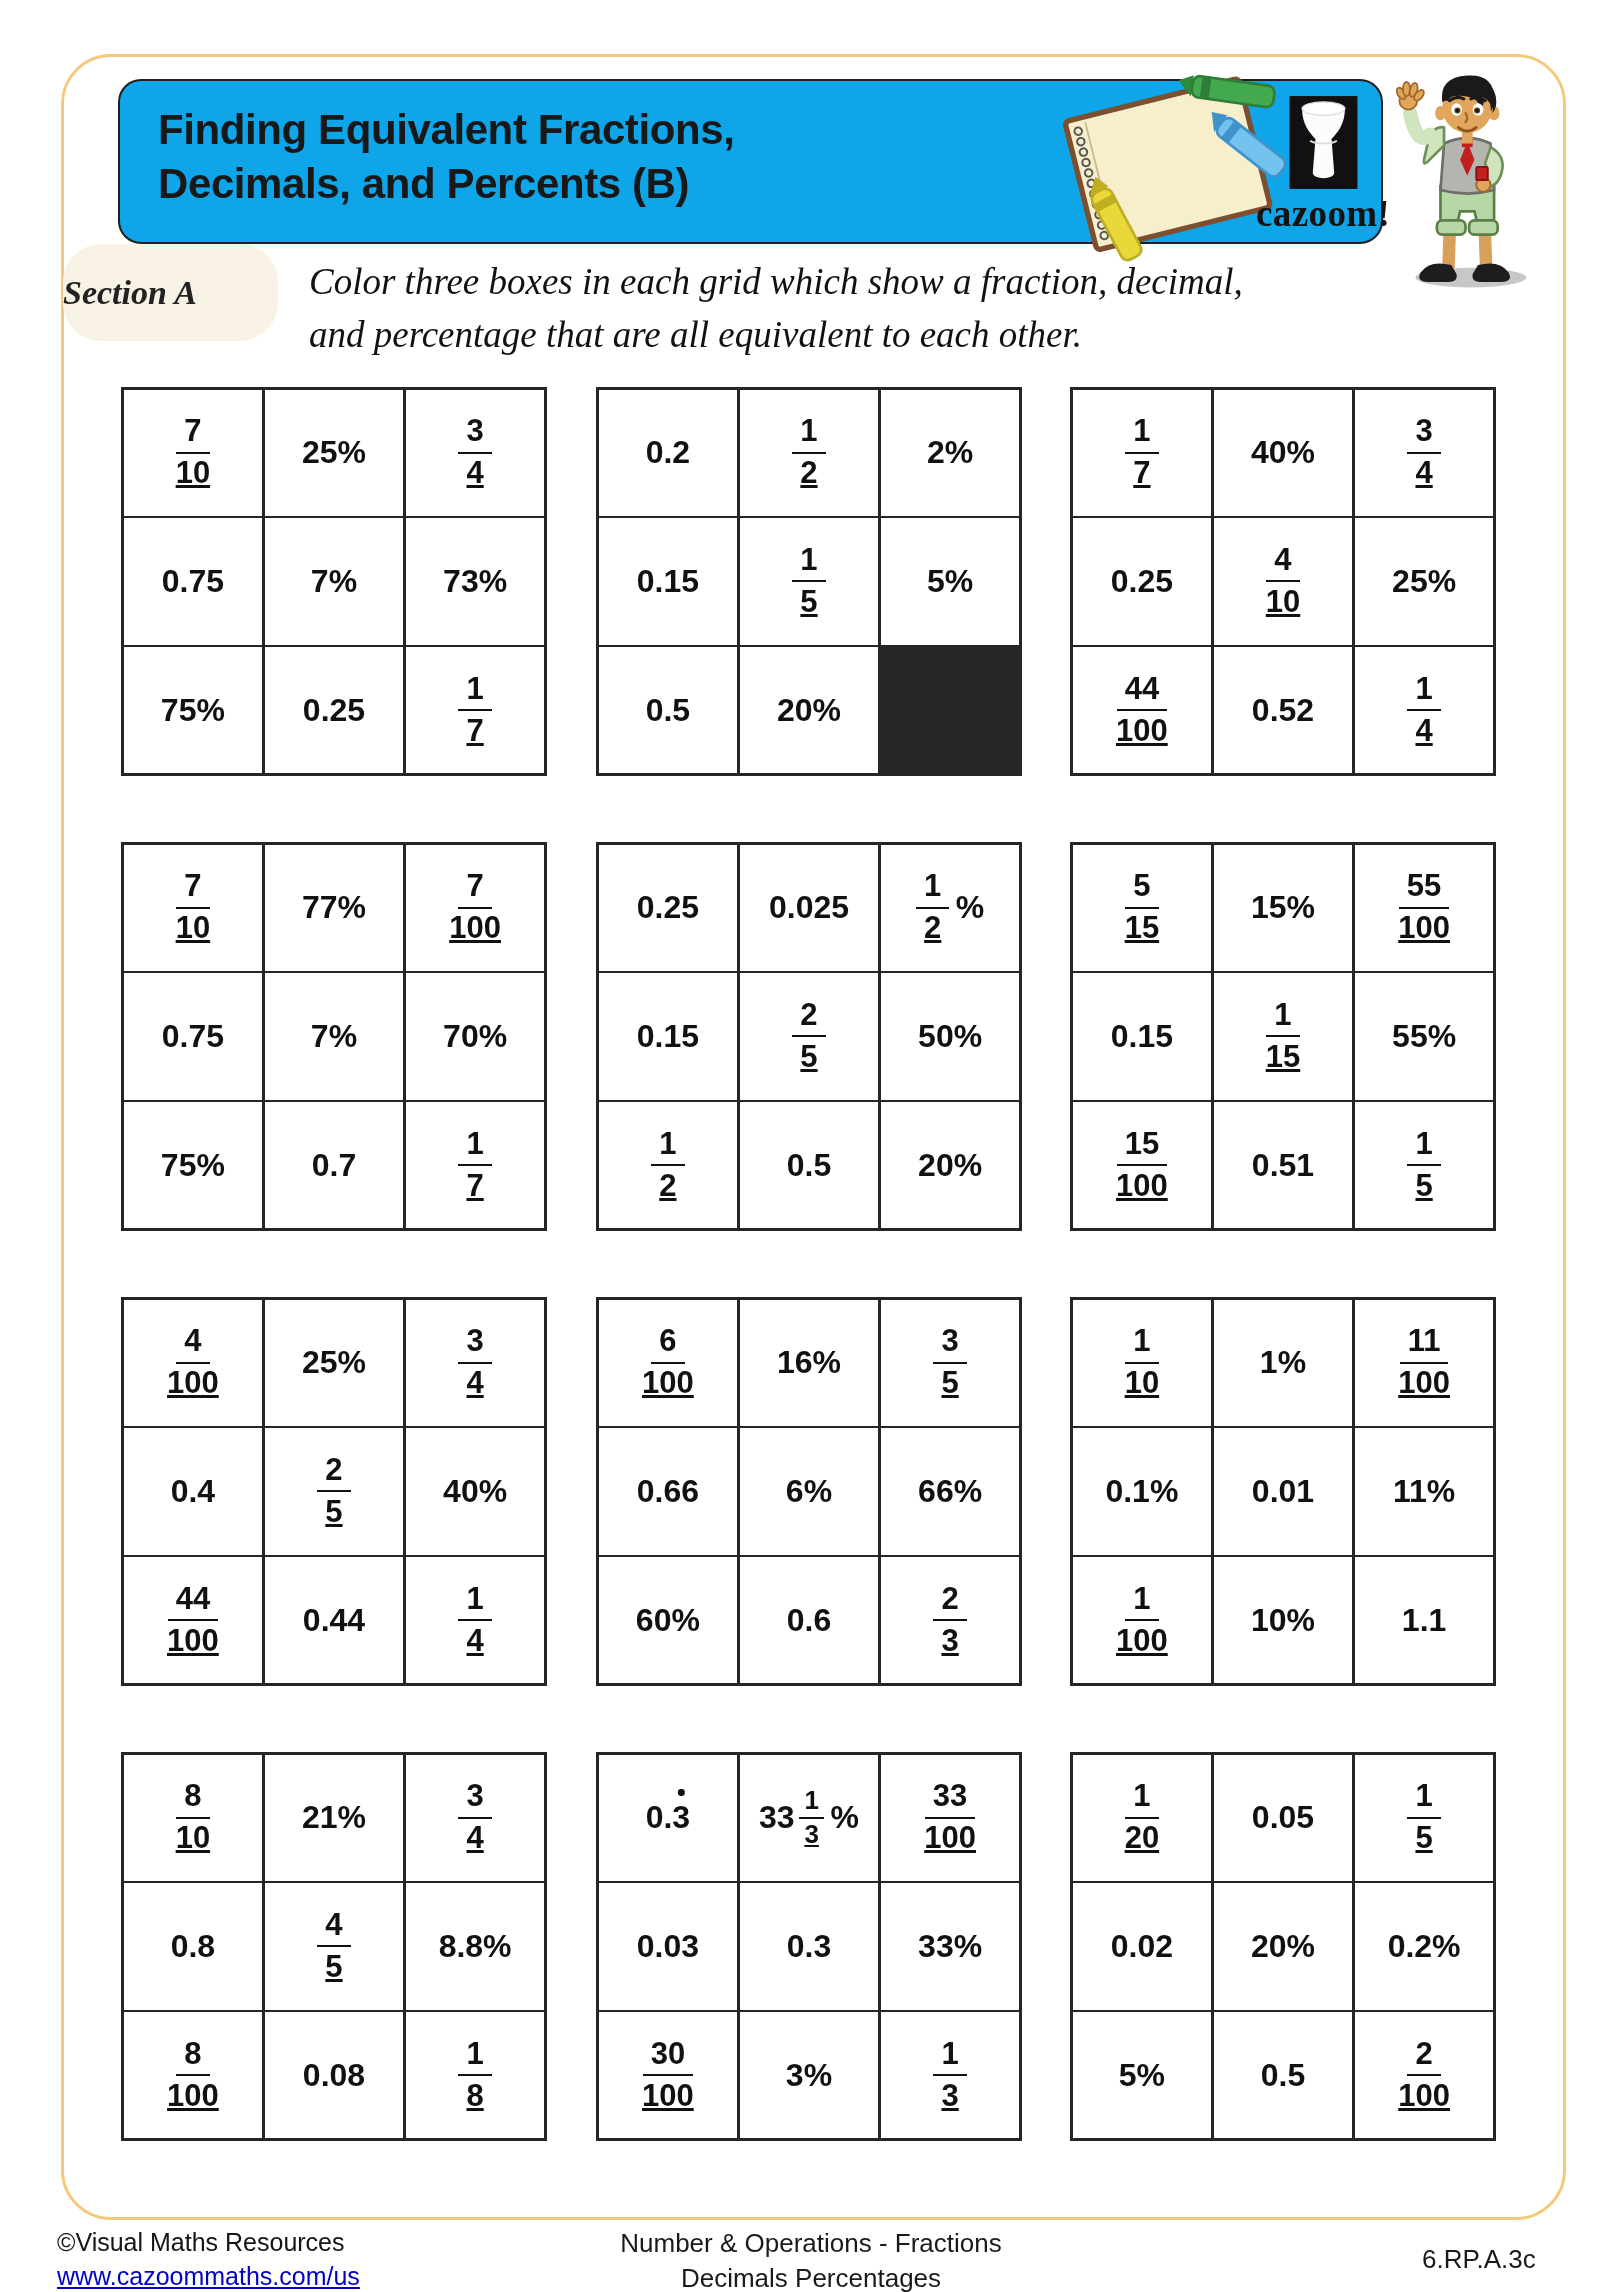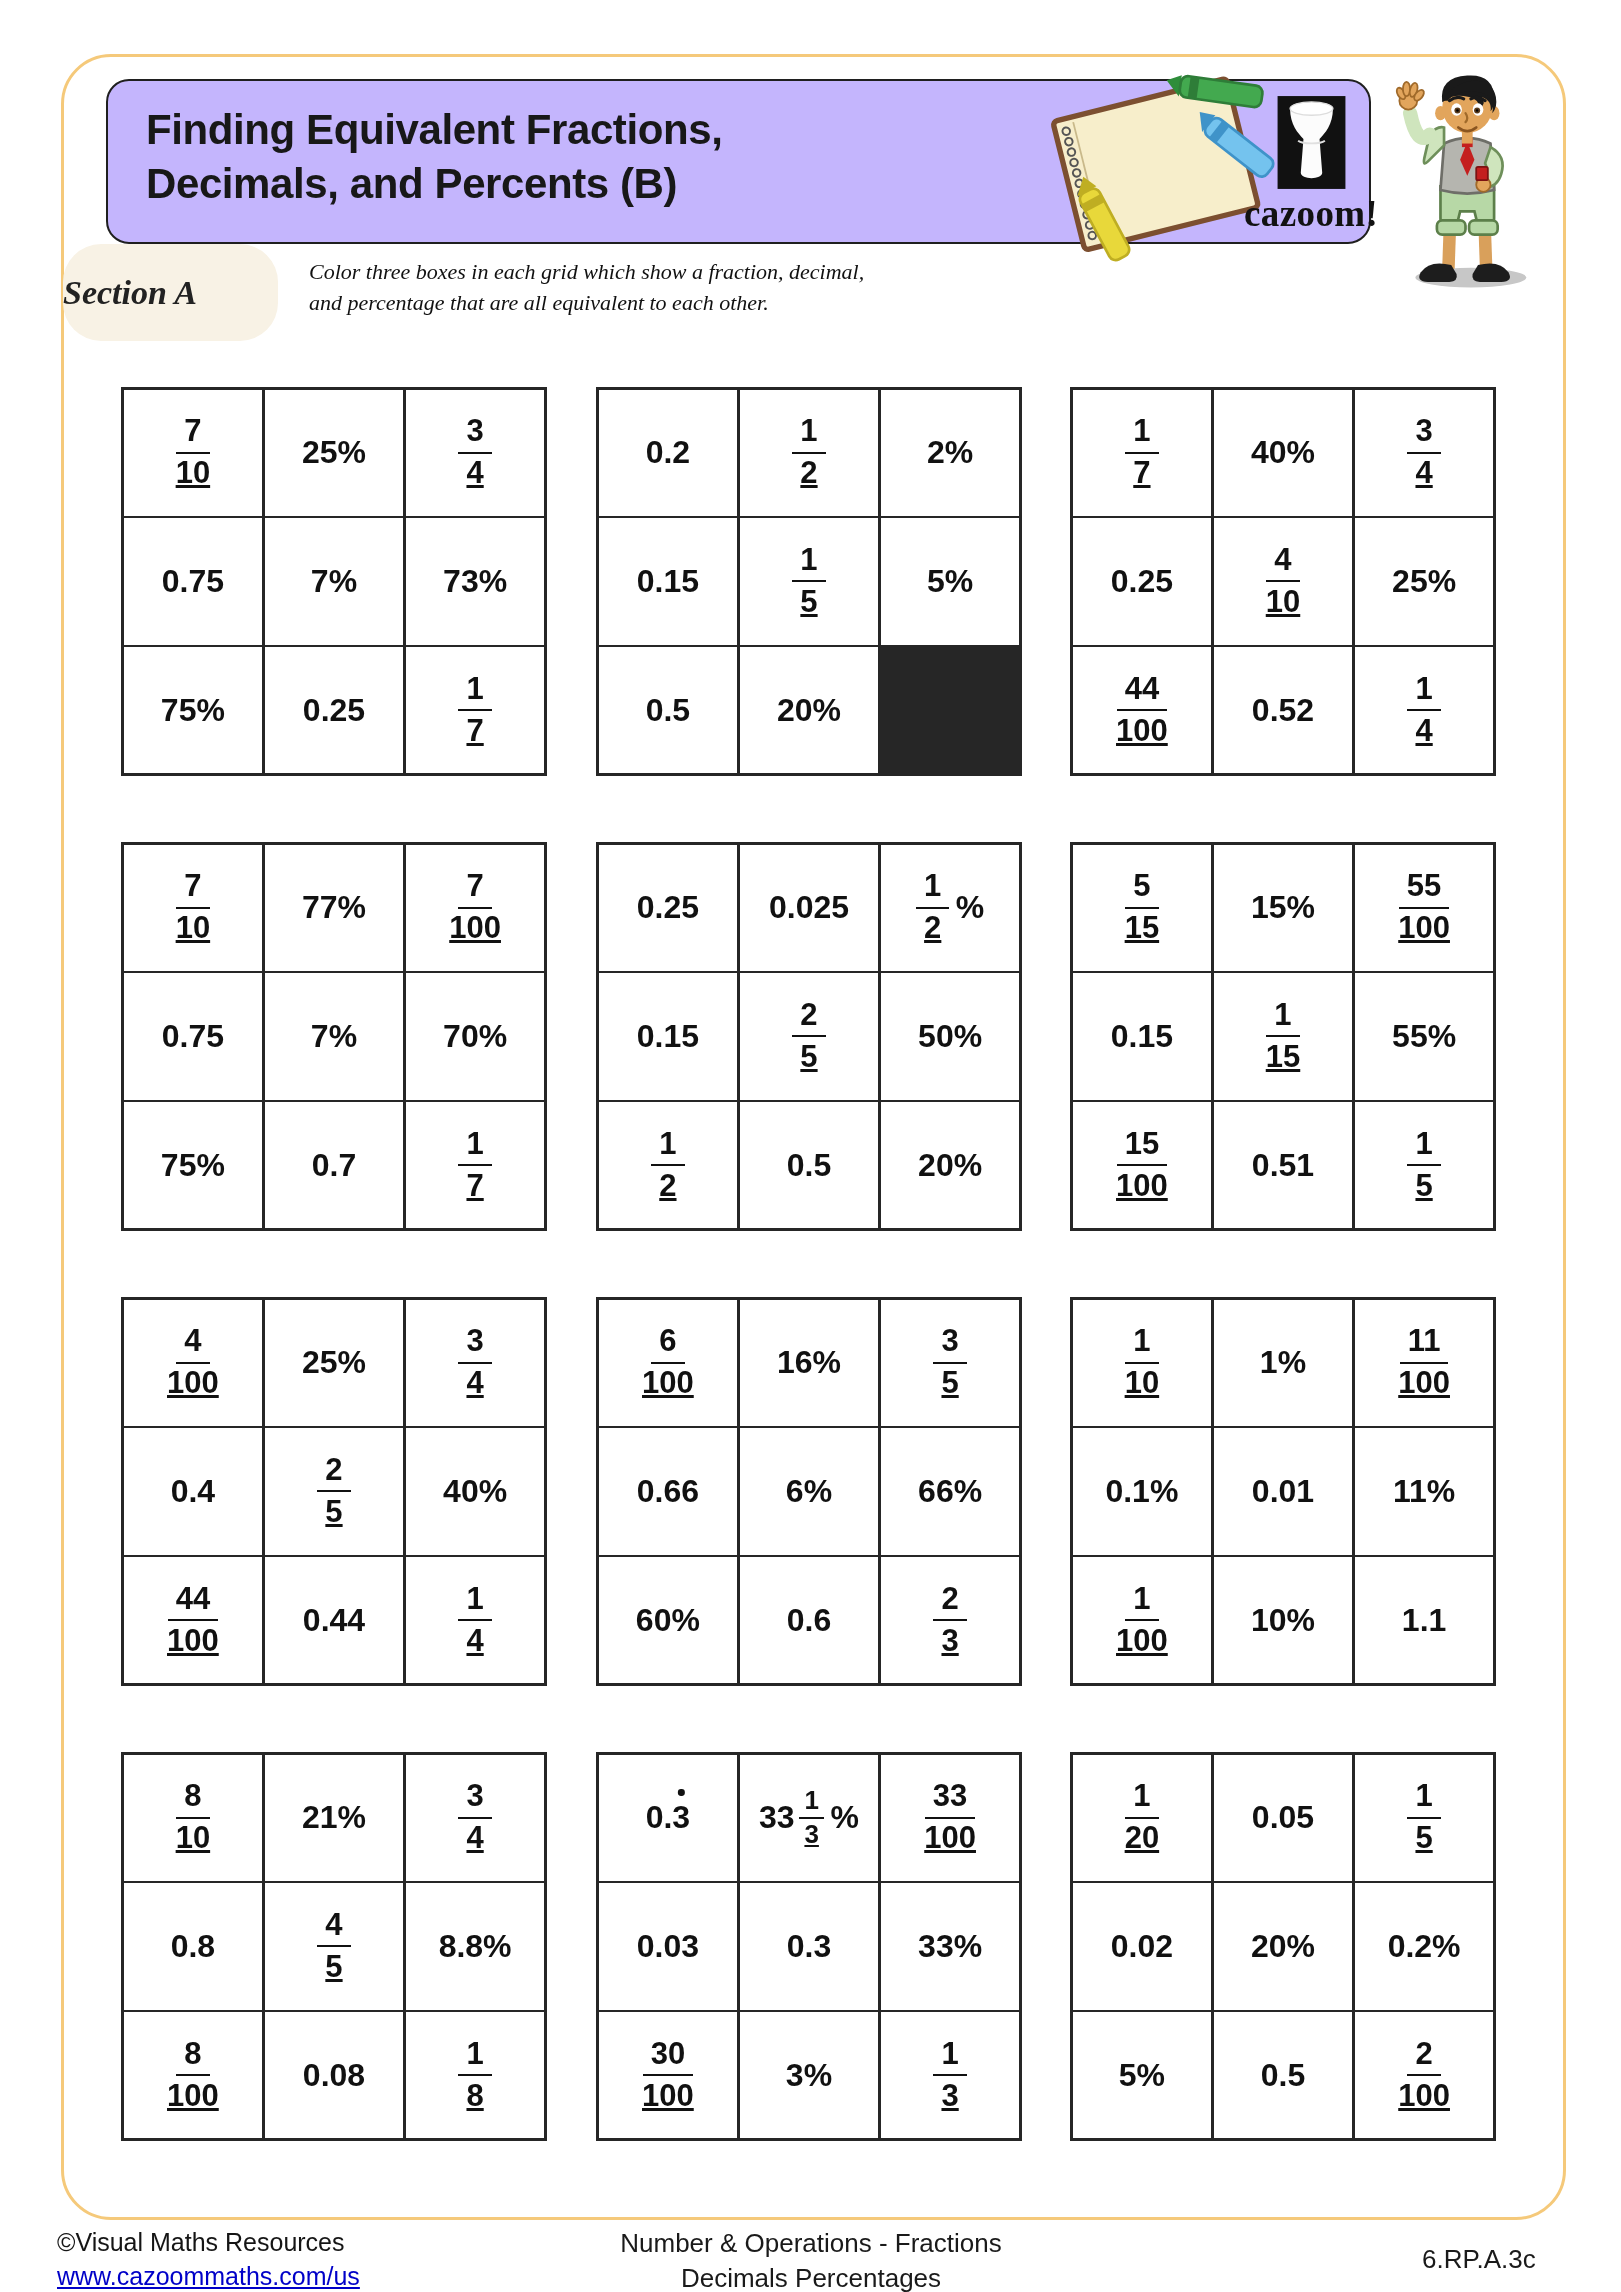--- a/index.html
+++ b/index.html
@@ -31,21 +31,21 @@
     position:absolute; left:63px; top:244px; width:215px; height:97px;
     background:#f8f2e5; border-radius:38px;
     display:flex; align-items:center; justify-content:flex-start;
   }
   #section-label {
     font-family:"Liberation Serif", serif; font-weight:bold; font-style:italic;
     font-size:34px; color:#222;
   }
   #instructions {
     position:absolute; left:309px; top:256px; width:1021px;
-    font-family:"Liberation Serif", serif; font-style:italic; font-size:22px;
+    font-family:"Liberation Serif", serif; font-style:italic; font-size:37px;
     line-height:1.42; color:#111;
   }
   
   #grids { position:absolute; left:121px; top:387px; width:1376px; height:1766px; }
   .grid {
     position:absolute; width:426px; height:389px;
     display:grid; grid-template-columns:repeat(3,1fr); grid-template-rows:repeat(3,1fr);
     background:#262626; gap:2.7px; padding:2.7px;
   }
   .cell {
@@ -70,21 +70,21 @@
                    text-align:center; font-size:26px; line-height:1.35; color:#1a1a1a; }
   #footer-right { position:absolute; left:1422px; top:2244px; font-size:26px; color:#1a1a1a; }
 </style>
 </head>
 <body>
 
 <div id="sheet">
 
   <div id="page-frame" style="border-color: rgb(245, 201, 122);"></div>
 
-  <div id="title-box" style="background: #c4b5fd;">
+  <div id="title-box" style="background: #0ea5e9; margin-left: 12px;">
     <div id="title-text">
       <div>Finding Equivalent Fractions,</div>
       <div>Decimals, and Percents (B)</div>
     </div>
 
     <svg id="header-art" viewBox="0 0 330 220">
       <g transform="rotate(-14 165 115)">
         <rect x="70" y="38" width="200" height="148" rx="5" fill="#f7eecb" stroke="#7c4f30" stroke-width="6"></rect>
         <g stroke="#555" stroke-width="2.2" fill="none">
           <circle cx="82" cy="52" r="4.2"></circle>

